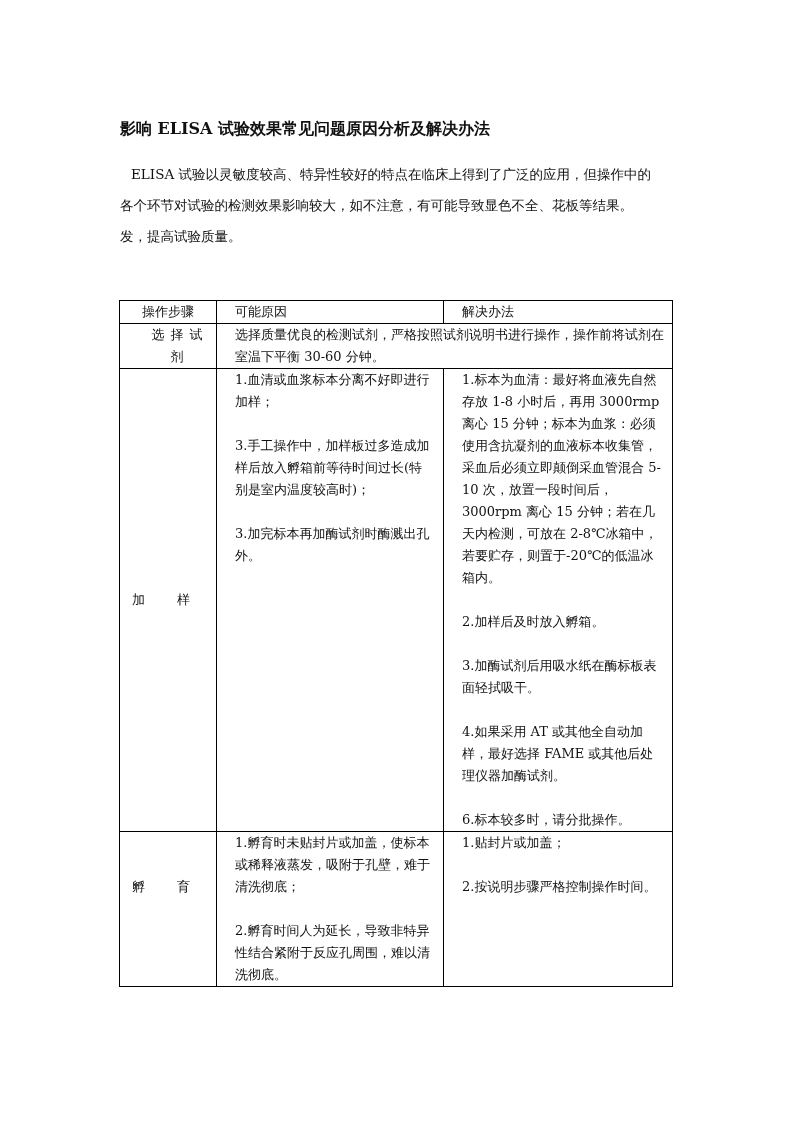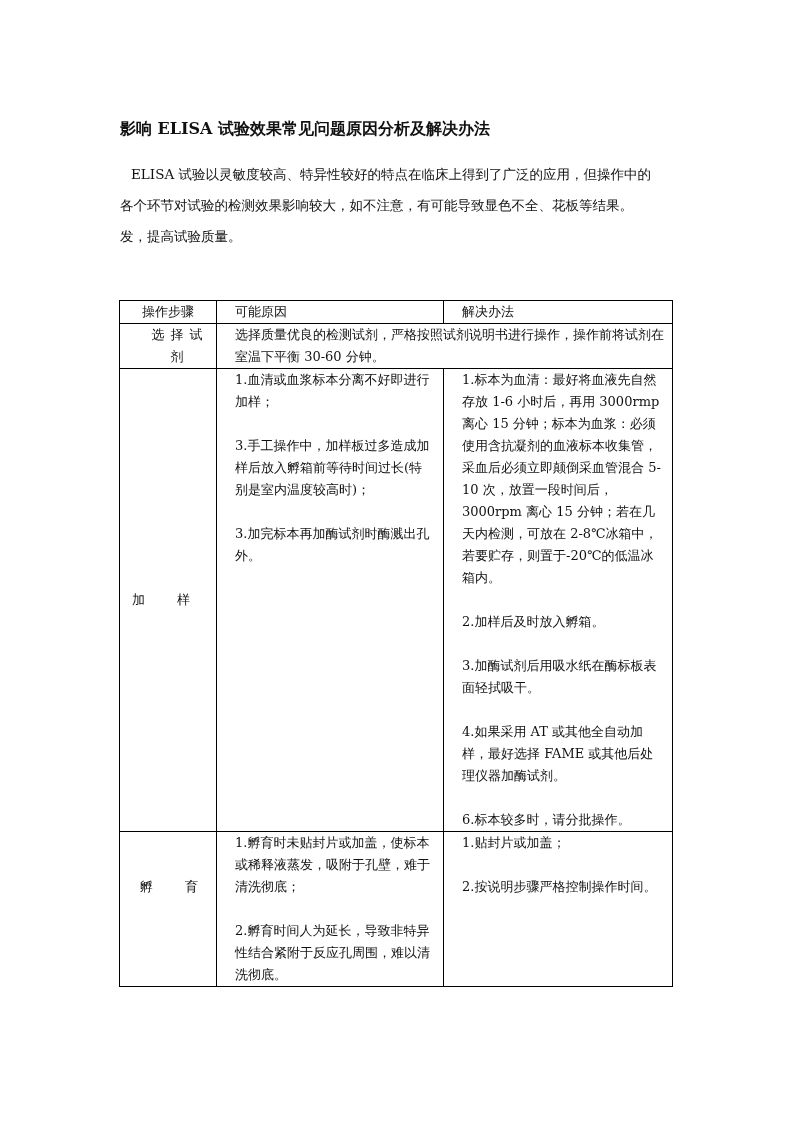--- a/index.html
+++ b/index.html
@@ -47,33 +47,33 @@
   <tr>
     <td class="step"><span class="spaced">加 样</span></td>
     <td style="height:425px;">
       <p class="item">1.血清或血浆标本分离不好即进行加样；</p>
       <div class="gap"></div>
       <p class="item">3.手工操作中，加样板过多造成加样后放入孵箱前等待时间过长(特别是室内温度较高时)；</p>
       <div class="gap"></div>
       <p class="item">3.加完标本再加酶试剂时酶溅出孔外。</p>
     </td>
     <td>
-      <p class="item">1.标本为血清：最好将血液先自然存放 1-6 小时后，再用 3000rmp 离心 15 分钟；标本为血浆：必须使用含抗凝剂的血液标本收集管，采血后必须立即颠倒采血管混合 5-10 次，放置一段时间后，3000rpm 离心 15 分钟；若在几天内检测，可放在 2-8℃冰箱中，若要贮存，则置于-20℃的低温冰箱内。</p>
+      <p class="item">1.标本为血清：最好将血液先自然存放 1-8 小时后，再用 3000rmp 离心 15 分钟；标本为血浆：必须使用含抗凝剂的血液标本收集管，采血后必须立即颠倒采血管混合 5-10 次，放置一段时间后，3000rpm 离心 15 分钟；若在几天内检测，可放在 2-8℃冰箱中，若要贮存，则置于-20℃的低温冰箱内。</p>
       <div class="gap"></div>
       <p class="item">2.加样后及时放入孵箱。</p>
       <div class="gap"></div>
       <p class="item">3.加酶试剂后用吸水纸在酶标板表面轻拭吸干。</p>
       <div class="gap"></div>
       <p class="item">4.如果采用 AT 或其他全自动加样，最好选择 FAME 或其他后处理仪器加酶试剂。</p>
       <div class="gap"></div>
       <p class="item">6.标本较多时，请分批操作。</p>
     </td>
   </tr>
   <tr>
-    <td class="step" style="vertical-align:top;padding-top:44px;text-align:right;"><span class="spaced">孵 育</span></td>
+    <td class="step" style="vertical-align:top;padding-top:44px;"><span class="spaced">孵 育</span></td>
     <td style="height:142px;">
       <p class="item">1.孵育时未贴封片或加盖，使标本或稀释液蒸发，吸附于孔壁，难于清洗彻底；</p>
       <div class="gap"></div>
       <p class="item">2.孵育时间人为延长，导致非特异性结合紧附于反应孔周围，难以清洗彻底。</p>
     </td>
     <td>
       <p class="item">1.贴封片或加盖；</p>
       <div class="gap"></div>
       <p class="item">2.按说明步骤严格控制操作时间。</p>
     </td>

